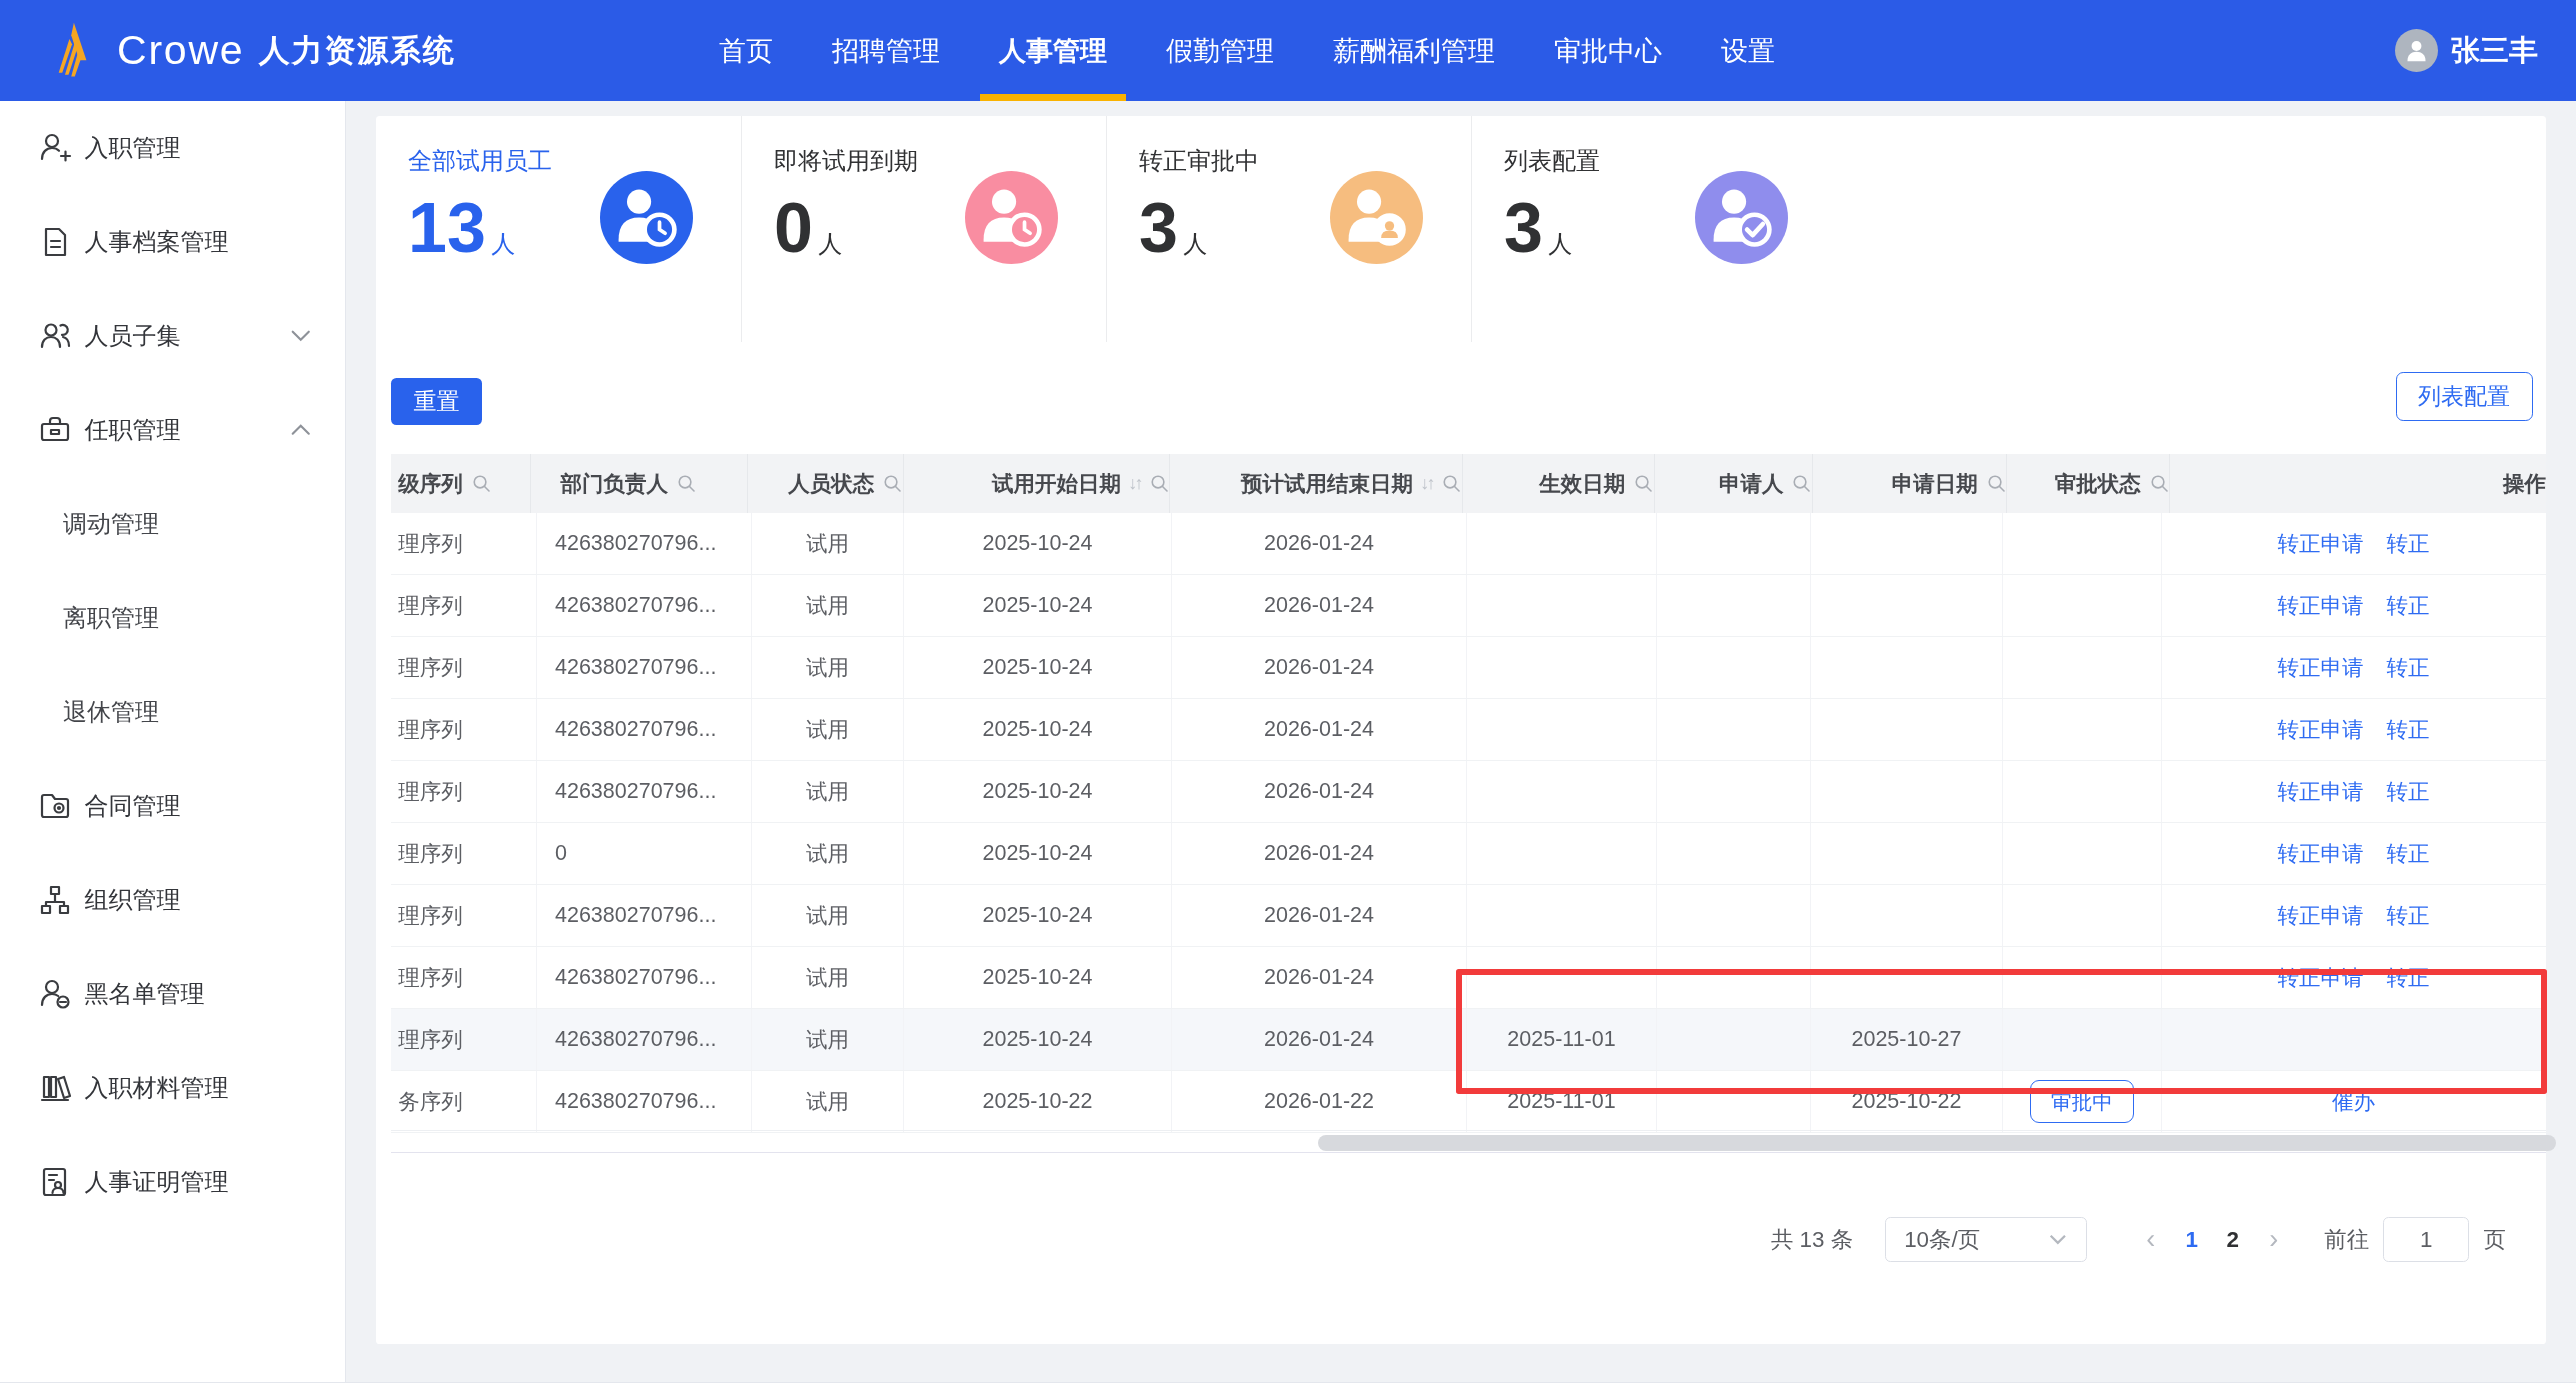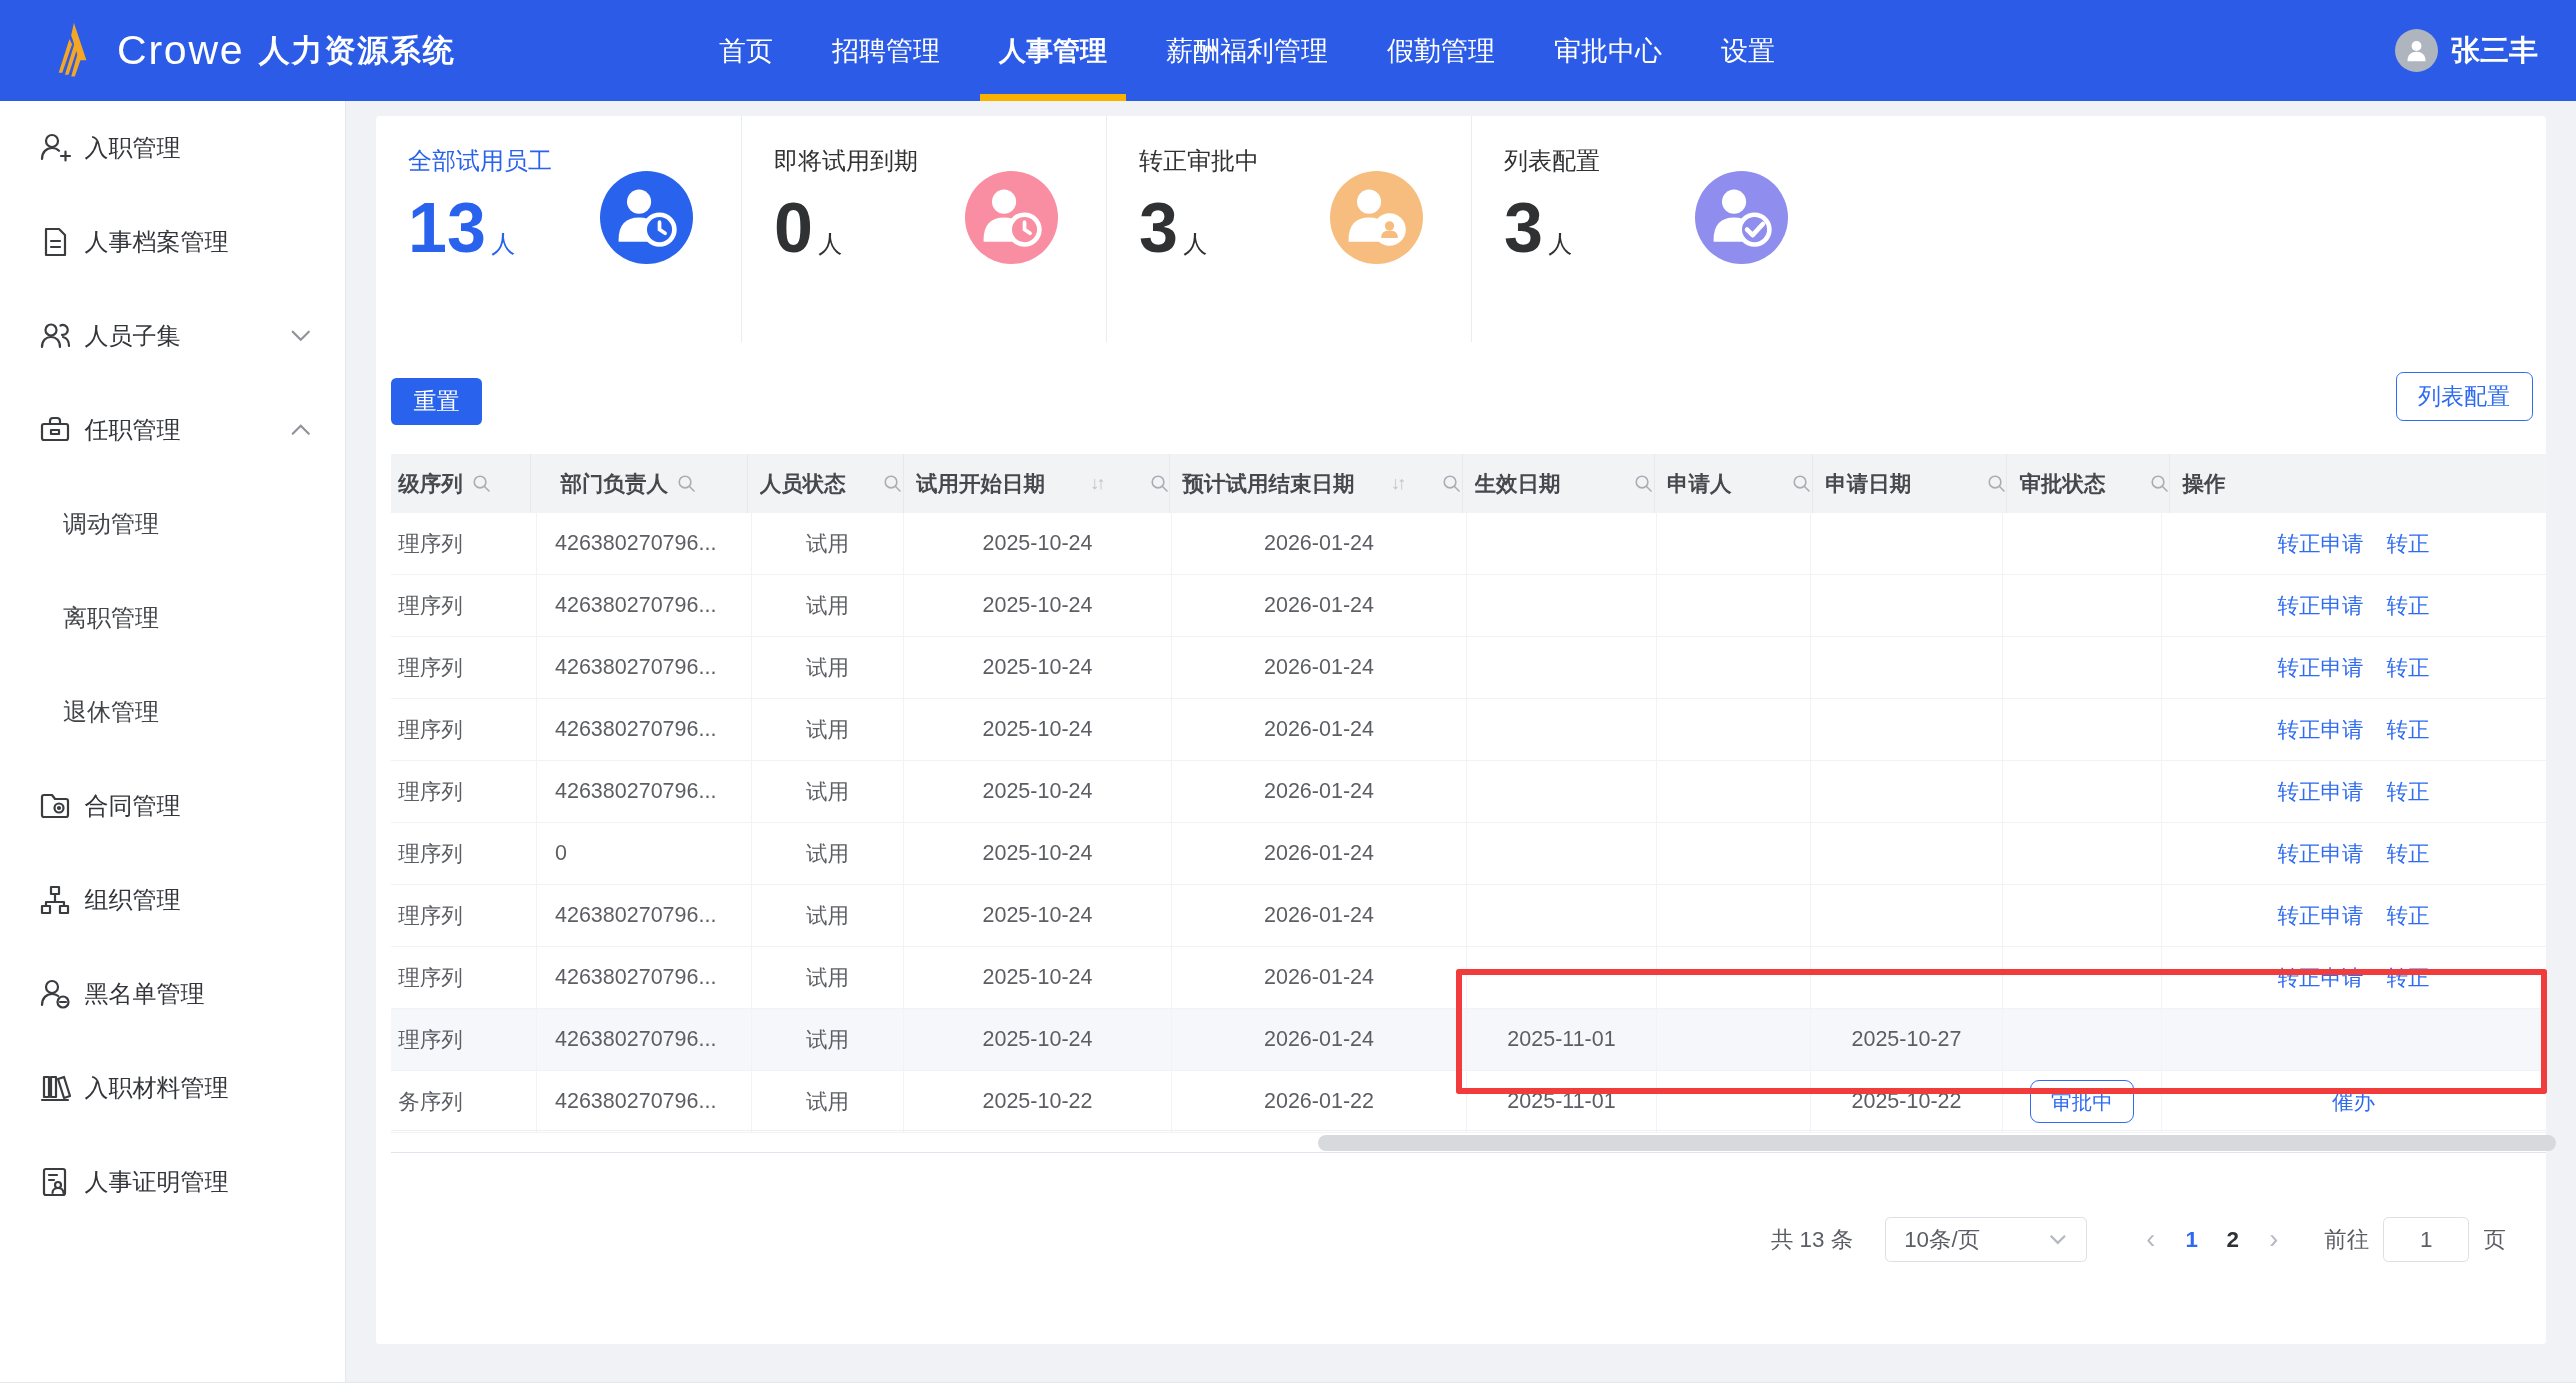--- a/index.html
+++ b/index.html
@@ -52,21 +52,21 @@
   
   .panel-table { position:absolute; left:376px; top:342px; width:2170px; height:1002px;
     background:#fff; border-radius:3.6px; }
   .btn-reset { position:absolute; left:15px; top:36px; width:91px; height:47px;
     background:#2962EC; color:#fff; font-size:23px; border:none; border-radius:5.4px; cursor:pointer; }
   .btn-config { position:absolute; right:13.4px; top:29.5px; width:137px; height:49px;
     background:#fff; color:#2E6BF2; font-size:23px; border:1.8px solid #2E6BF2;
     border-radius:7.2px; cursor:pointer; }
   .tbl { position:absolute; left:15px; top:112px; width:2155px; }
   .thead { display:flex; height:59px; background:#F2F3F5; align-items:center;gap:12px; }
-  .th { height:100%; display:flex; align-items:center; justify-content:space-between;
+  .th { height:100%; display:flex; align-items:center; justify-content:flex-end;
     font-size:21.5px; font-weight:bold; color:#46484D; border-right:0.9px solid #E6E8EB;
     overflow:hidden; white-space:nowrap; }
   .th:last-child { border-right:none; }
   .th.left { justify-content:flex-start; padding-left:18px; }
   .th .sorter { font-size:18px; color:#BFC3CA; margin-left:7.2px; letter-spacing:-2.7px; }
   .th .mag { margin-left:9px; display:flex; }
   .tr { display:flex; height:62px; align-items:center; border-bottom:0.9px solid #F0F2F4; }
   .tr.hl { background:#F5F7FA; }
   .td { height:100%; display:flex; align-items:center; justify-content:center;
     font-size:21.5px; color:#5C5E63; border-right:0.9px solid #F2F3F6;
@@ -116,22 +116,22 @@
       <path d="M31 24 L20 60 L24 60 L34 30 Z" fill="#F5A623"></path>
       <path d="M36 30 L27 62 L31 62 L40 36 Z" fill="#F5A623"></path>
     </svg>
     <span class="brand-en">Crowe</span>
     <span class="brand-zh">人力资源系统</span>
   </div>
   <nav class="nav" id="topnav">
       <div class="nav-item">首页</div>
       <div class="nav-item">招聘管理</div>
       <div class="nav-item active">人事管理</div>
+      <div class="nav-item">假勤管理</div>
       <div class="nav-item">薪酬福利管理</div>
-      <div class="nav-item">假勤管理</div>
       <div class="nav-item">审批中心</div>
       <div class="nav-item">设置</div>
     </nav>
   <div class="user">
     <span class="avatar">
       <svg width="27" height="27" viewBox="0 0 30 30">
         <circle cx="15" cy="10" r="5.5" fill="#fff"></circle>
         <path d="M5 26c0-6 4.5-9.5 10-9.5S25 20 25 26v1H5z" fill="#fff"></path>
       </svg>
     </span>

